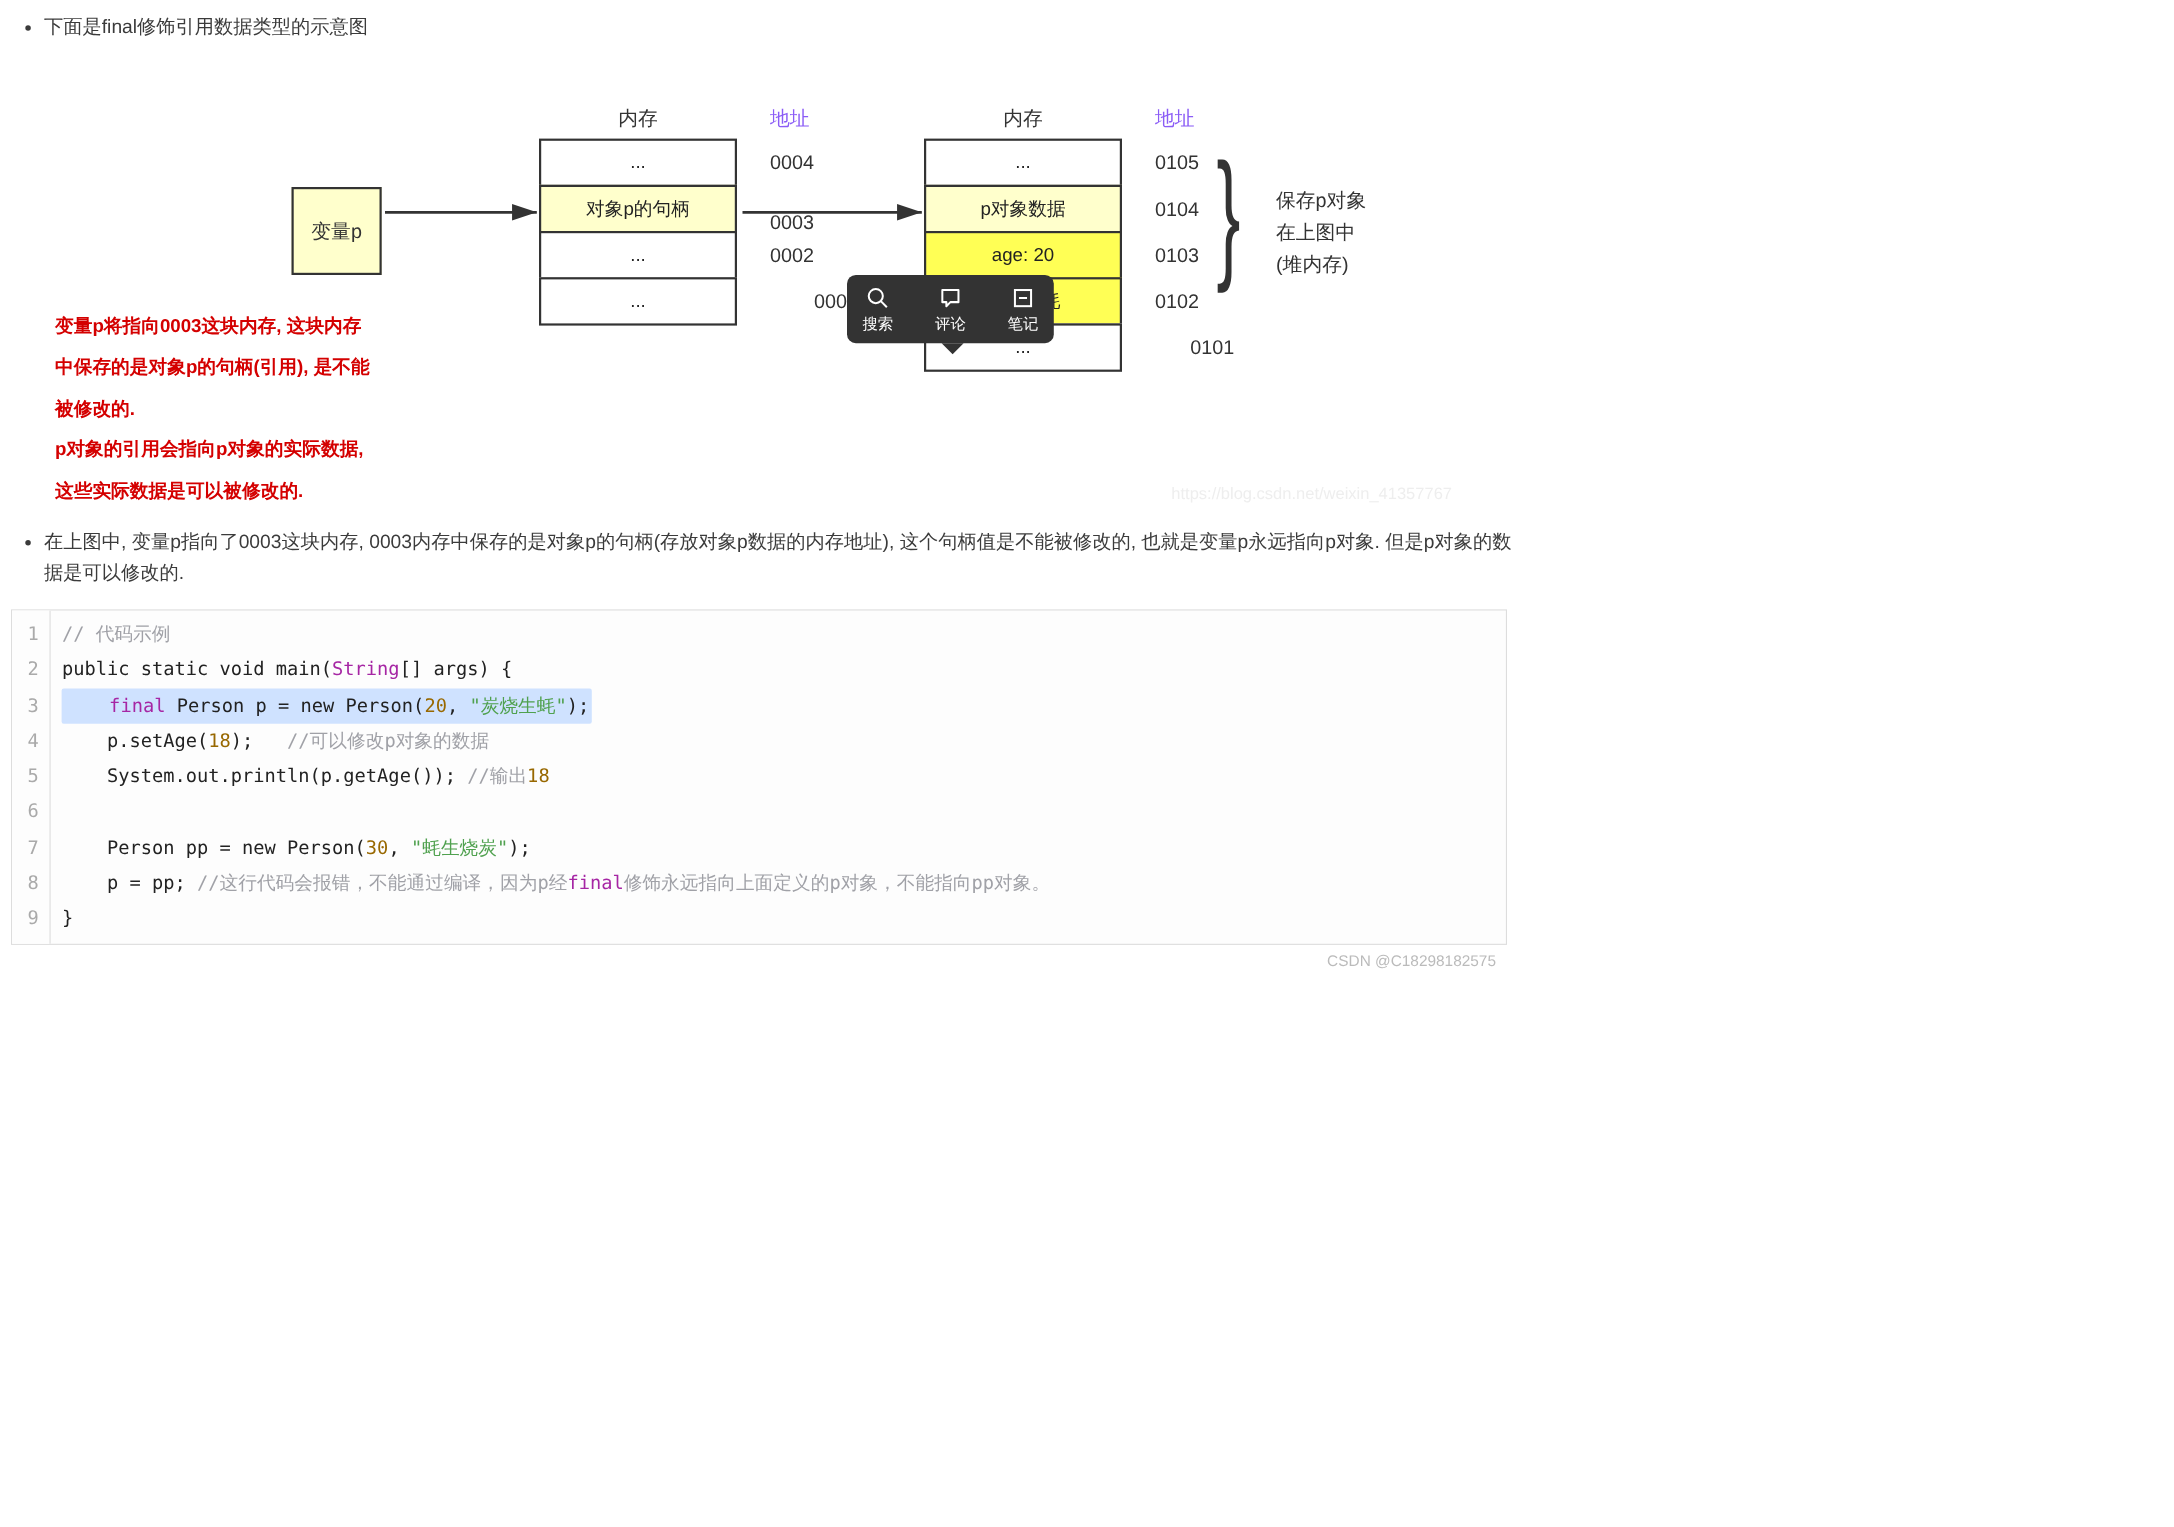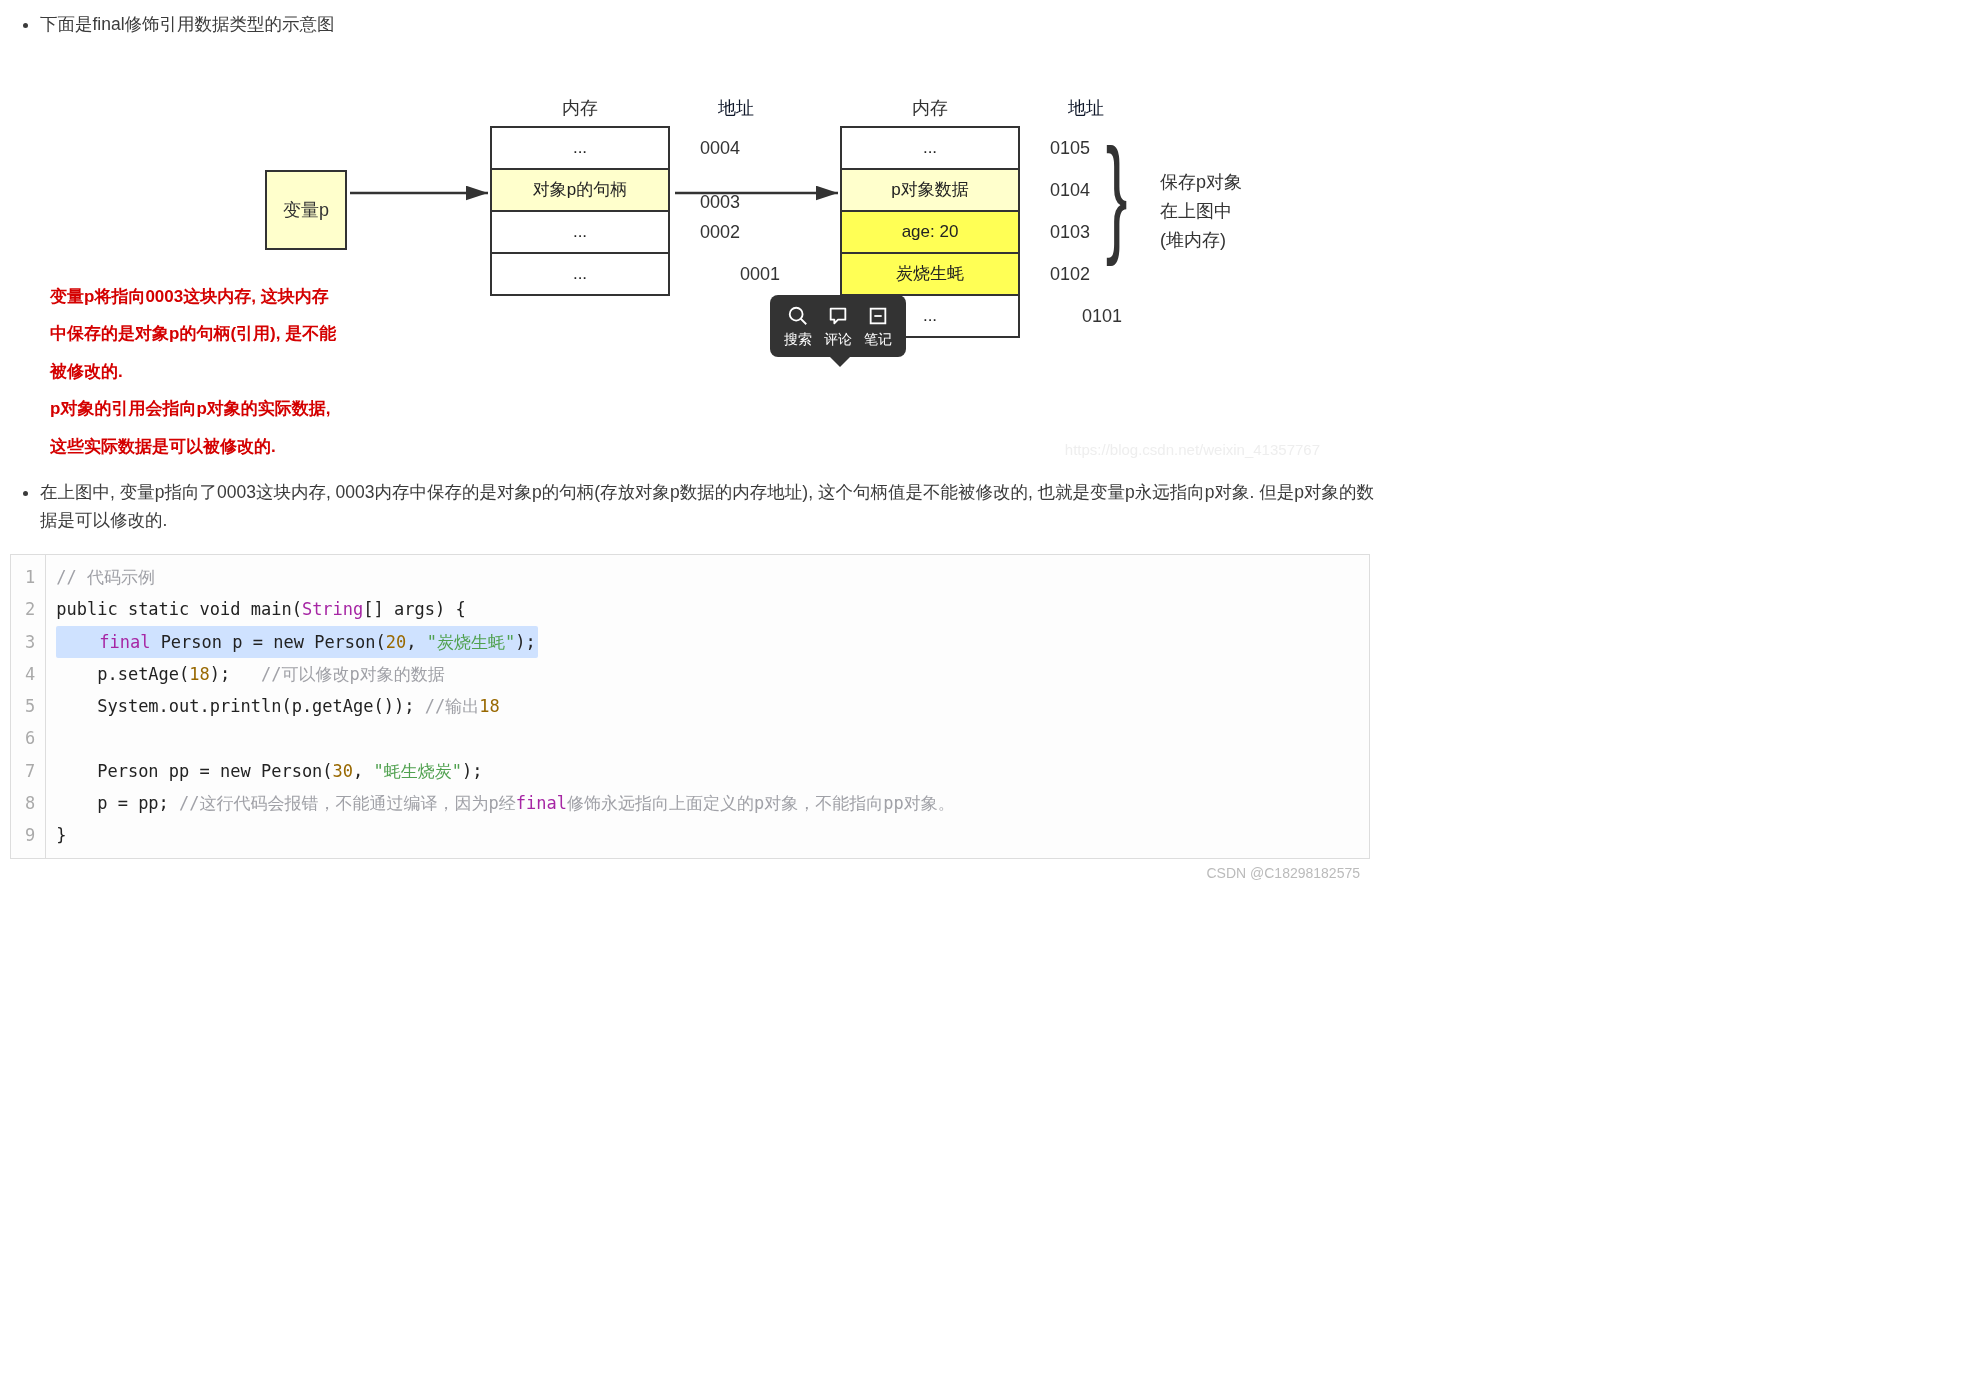--- a/index.html
+++ b/index.html
@@ -50,22 +50,21 @@
   }
   .mem-header {
     text-align: center;
     font-size: 18px;
     color: #333;
     margin-bottom: 10px;
   }
   .addr-header {
     position: absolute;
     font-size: 18px;
-    color: #0f172a;
-    margin-left: 18px;
+    color: #8b5cf6;
   }
   .cell {
     border: 2px solid #333;
     height: 44px;
     line-height: 40px;
     text-align: center;
     font-size: 17px;
     margin-top: -2px;
     background: #fff;
   }
@@ -114,22 +113,21 @@
   }
 
   
   .popover {
     position: absolute;
     background: #333;
     border-radius: 8px;
     color: #fff;
     padding: 10px 14px 8px 14px;
     display: flex;
-    gap: 12px;
-    margin-top: 45px;
+    gap: 38px;
   }
   .popover::after {
     content: "";
     position: absolute;
     bottom: -10px;
     left: 50%;
     margin-left: -8px;
     border-width: 10px 10px 0 10px;
     border-style: solid;
     border-color: #333 transparent transparent transparent;

